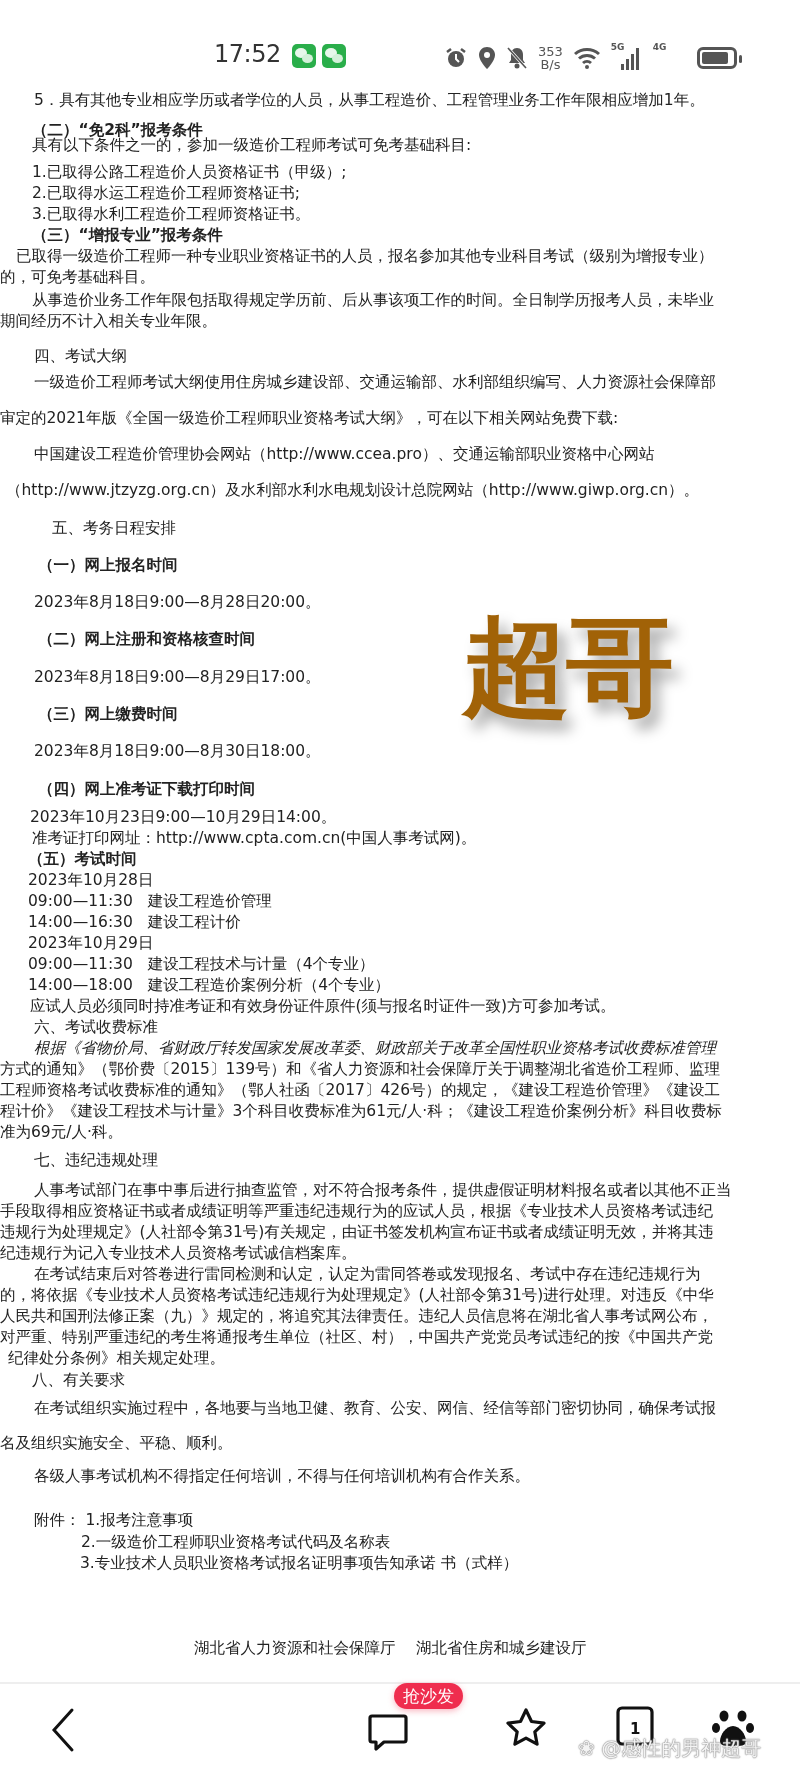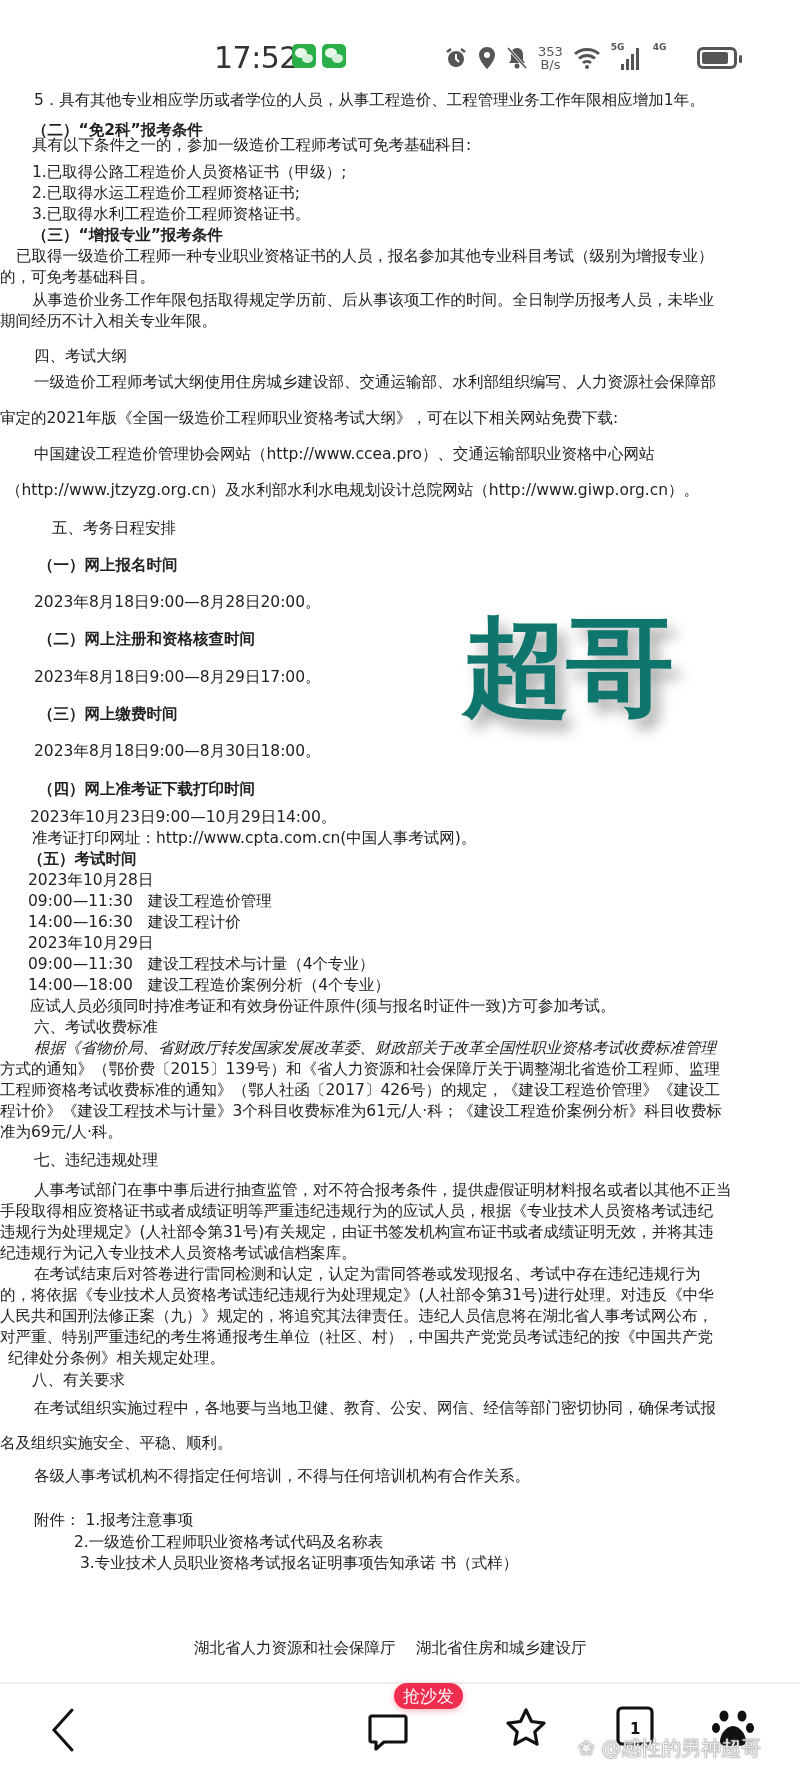--- a/index.html
+++ b/index.html
@@ -1,38 +1,38 @@
 <!DOCTYPE html>
 <html><head>
 <meta charset="utf-8">
 <style>
   html, body { margin:0; padding:0; background:#fff; }
   body { width:800px; height:1778px; position:relative; overflow:hidden;
          font-family:"DejaVu Sans","Liberation Sans",sans-serif; color:#222; }
   .statusbar { position:absolute; left:0; top:0; width:800px; height:98px; }
-  .sb-time { position:absolute; left:214px; top:40px; font-size:30px; color:#333; letter-spacing:-0.5px; }
+  .sb-time { position:absolute; left:214px; top:40px; font-size:24px; color:#333; letter-spacing:-0.5px; }
   .sb-wechat { position:absolute; top:44px; width:24px; height:24px; background:#2aae4a; border-radius:5px; }
   .sb-wechat::before, .sb-wechat::after { content:""; position:absolute; background:#e8f7ea; border-radius:50%; }
   .sb-wechat::before { left:3px; top:4px; width:12px; height:10px; }
   .sb-wechat::after { left:10px; top:10px; width:11px; height:9px; background:#d4f0d9; }
   .sb-icons { position:absolute; left:444px; top:40px; height:36px; display:flex; align-items:center; gap:10px; color:#555; }
   .sb-icon { display:inline-block; }
   .sb-speed { font-size:13px; line-height:13px; text-align:center; color:#555; }
   .sb-sig { display:flex; align-items:flex-end; gap:2px; height:24px; position:relative; }
   .sb-sig i { display:block; width:3px; background:#555; }
   .sb-sig .lbl { position:absolute; left:-2px; top:-4px; font-size:9px; font-weight:bold; color:#555; }
   .battery { width:40px; height:22px; border:3px solid #555; border-radius:6px; box-sizing:border-box; position:relative; }
   .battery::before { content:""; position:absolute; left:2px; top:2px; width:26px; height:12px; background:#555; border-radius:2px; }
   .battery::after { content:""; position:absolute; right:-8px; top:5px; width:3px; height:8px; background:#555; border-radius:2px; }
 
   .doc { position:absolute; left:0; top:0; width:800px; }
   .ln { position:absolute; font-size:15.5px; color:#222; white-space:nowrap; line-height:20px; }
   .b { font-weight:bold; }
 
-  .watermark-big { position:absolute; left:462px; top:595px; font-size:108px; font-weight:bold; color:#0f766e;
+  .watermark-big { position:absolute; left:462px; top:595px; font-size:108px; font-weight:bold; color:#a16207;
                    text-shadow:8px 10px 14px rgba(0,0,0,0.35); letter-spacing:-4px; font-family:"DejaVu Sans",sans-serif; }
 
   .bottombar { position:absolute; left:0; top:1682px; width:800px; height:96px; border-top:2px solid #eee; background:#fff; }
   .nav-back { position:absolute; left:48px; top:22px; width:30px; height:48px; }
   .nav-btn { position:absolute; top:20px; width:46px; height:48px; }
   .badge { position:absolute; left:394px; top:1683px; background:#ef2d4e; color:#fff; font-size:17px; padding:2px 9px; border-radius:14px; line-height:22px; box-shadow:0 2px 6px rgba(239,45,78,0.35); }
   .tab-count { position:absolute; font-size:15px; font-weight:bold; color:#111; }
   .credit { position:absolute; left:578px; top:1735px; font-size:20px; color:rgba(255,255,255,0.9); white-space:nowrap;
             text-shadow:0 0 1px #888, 0 0 1px #888, 0 0 2px #999; }
 </style>
@@ -151,21 +151,21 @@
   <div class="ln" style="left:0px;top:1327px;">对严重、特别严重违纪的考生将通报考生单位（社区、村），中国共产党党员考试违纪的按《中国共产党</div>
   <div class="ln" style="left:8px;top:1348px;text-align:right;">纪律处分条例》相关规定处理。</div>
 
   <div class="ln" style="left:24px;top:1370px;margin-left:8px;">八、有关要求</div>
   <div class="ln" style="left:34px;top:1398px;">在考试组织实施过程中，各地要与当地卫健、教育、公安、网信、经信等部门密切协同，确保考试报</div>
   <div class="ln" style="left:0px;top:1433px;">名及组织实施安全、平稳、顺利。</div>
   <div class="ln" style="left:34px;top:1466px;">各级人事考试机构不得指定任何培训，不得与任何培训机构有合作关系。</div>
 
   <div class="ln" style="left:34px;top:1510px;">
     <span>附件：</span> <span>1.报考注意事项</span></div>
-  <div class="ln" style="left:74px;top:1532px;">2.一级造价工程师职业资格考试代码及名称表</div>
+  <div class="ln" style="left:81px;top:1532px;">2.一级造价工程师职业资格考试代码及名称表</div>
   <div class="ln" style="left:80px;top:1553px;">3.专业技术人员职业资格考试报名证明事项告知承诺 书（式样）</div>
 
   <div class="ln" style="left:194px;top:1638px;">湖北省人力资源和社会保障厅　 湖北省住房和城乡建设厅</div>
 </div>
 
 <div class="watermark-big">超哥</div>
 
 <div class="bottombar">
   <svg class="nav-back" viewBox="0 0 30 48">
     <path d="M24 4L6 24l18 20" stroke="#111" stroke-width="3" fill="none" stroke-linecap="round"></path>

